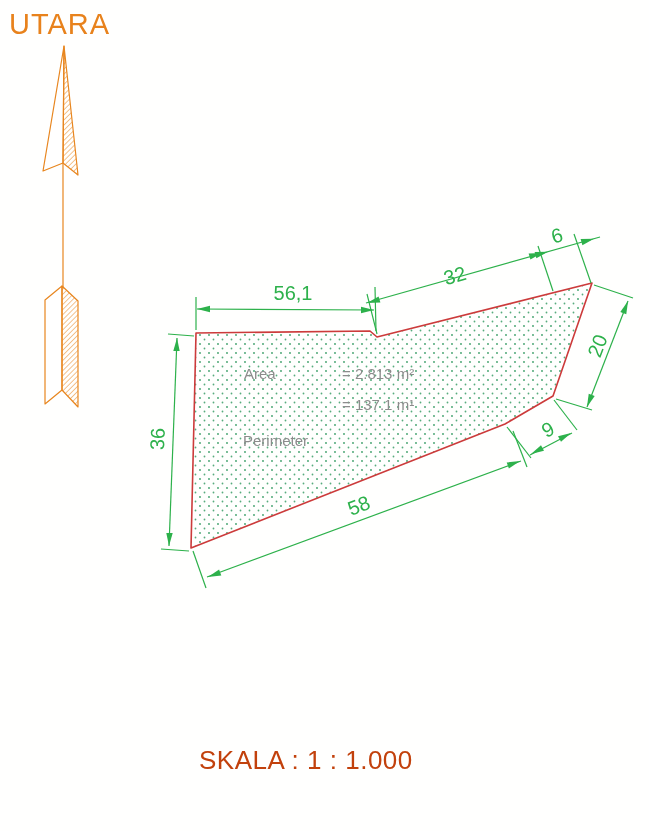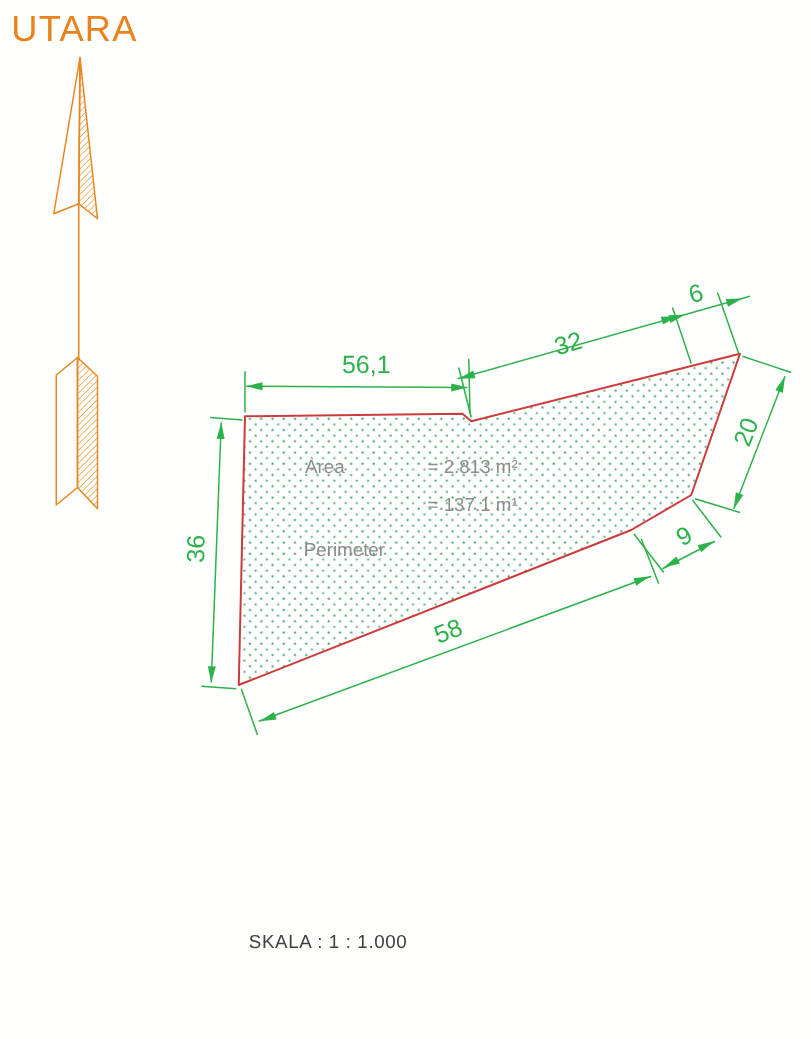--- a/index.html
+++ b/index.html
@@ -27,21 +27,21 @@
   .dim-9{left:548px;top:430px;transform:translate(-50%,-50%) rotate(-28deg);}
   .dim-58{left:359px;top:506px;transform:translate(-50%,-50%) rotate(-21deg);}
   .dim-36{left:158px;top:439px;transform:translate(-50%,-50%) rotate(-88deg);}
   .parcel-text{color:#8c8c8c;font-size:15px;}
   .area-label{left:244px;top:365px;}
   .area-value{left:342px;top:365px;}
   .perimeter-label{left:243px;top:396px;margin-top:36px;}
   .perimeter-value{left:342px;top:396px;}
   .scale-label{
     left:199px;top:745px;
-    font-size:15px;color:#404040;letter-spacing:0.5px;
+    font-size:26px;color:#c2410c;letter-spacing:0.5px;
   }
 </style>
 </head>
 <body>
 
 <div id="stage">
 
   <svg id="drawing" width="649" height="831" viewBox="0 0 649 831">
     <defs>
       <pattern id="dots" width="9" height="9" patternUnits="userSpaceOnUse">

